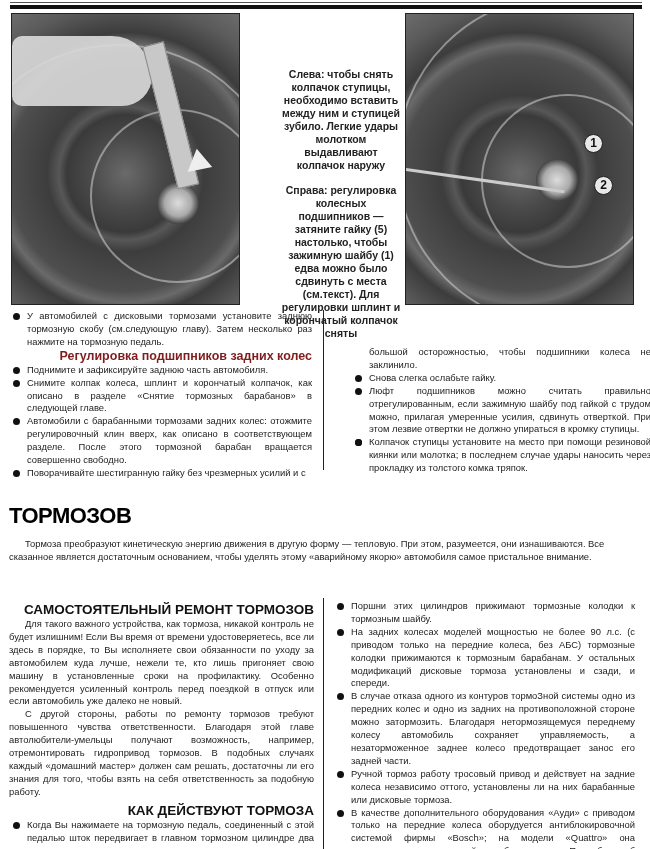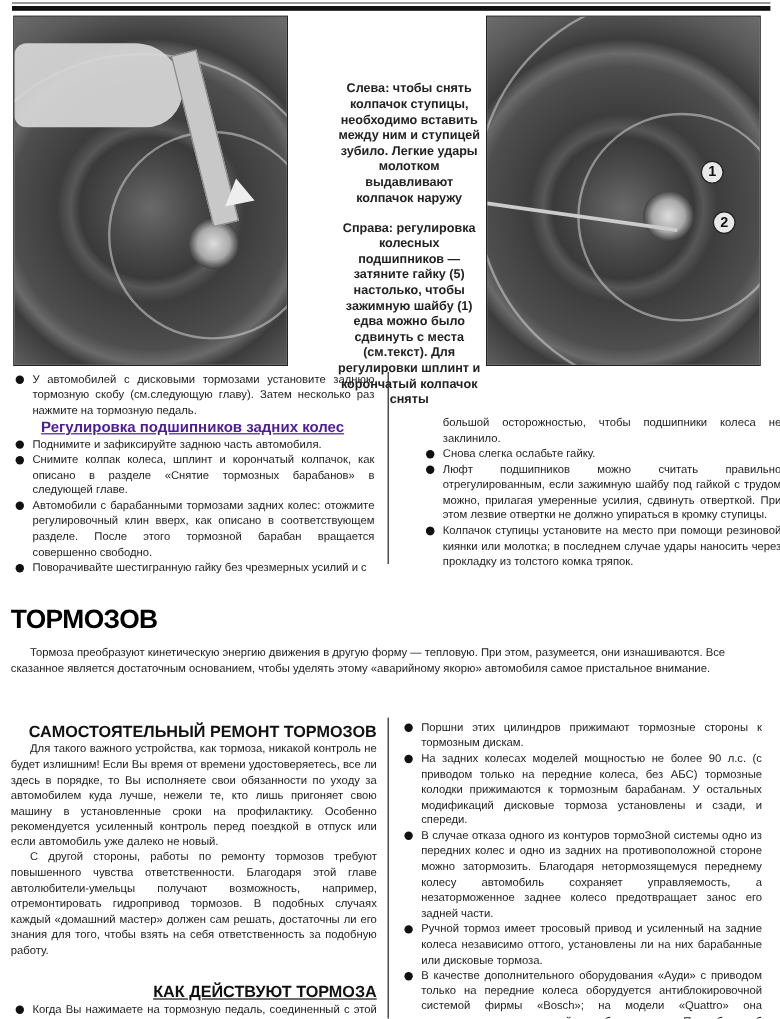--- a/index.html
+++ b/index.html
@@ -27,21 +27,21 @@
   .caption {
     position: absolute; left: 241px; top: 68px; width: 160px;
     font: bold 10.5px/13px "Liberation Sans", sans-serif; text-align: center; color: #222;
   }
   .caption p { margin: 0 0 12px 0; padding-left: 40px; }
 
   .col { position: absolute; font: 9.4px/12.9px "Liberation Sans", sans-serif; text-align: justify; color: #222; }
   .col ul { list-style: none; margin: 0; padding: 0; }
   .col li { position: relative; padding-left: 18px; margin: 0; }
   .col li .bullet { position: absolute; left: 4px; top: 3px; width: 7px; height: 7px; border-radius: 50%; background: #111; }
-  .col .subhead { font: bold 12.5px/15px "Liberation Sans", sans-serif; color: #4c1d95; margin: 0; text-align: center; text-decoration: underline; }
+  .col .subhead { font: bold 12.5px/15px "Liberation Sans", sans-serif; color: #7f1d1d; margin: 0; text-align: right; }
   .col .para { text-indent: 16px; margin: 0; }
   .vsep { position: absolute; width: 1px; background: #222; }
 
   .section-title { position: absolute; left: 9px; top: 503px; font: bold 22px "Liberation Sans", sans-serif; color: #000; letter-spacing: -0.5px; }
   .intro { position: absolute; left: 9px; top: 537px; width: 630px; font: 9.4px/13px "Liberation Sans", sans-serif; color: #222; text-indent: 16px; }
   .h2 { font: bold 13.5px/17px "Liberation Sans", sans-serif !important; color: #111; text-align: right; margin: 0; }
 </style>
 </head>
 <body>
 
@@ -96,30 +96,30 @@
   </ul>
 </div>
 
 <div class="section-title">ТОРМОЗОВ</div>
 <div class="intro">Тормоза преобразуют кинетическую энергию движения в другую форму — тепловую. При этом, разумеется, они изнашиваются. Все сказанное является достаточным основанием, чтобы уделять этому «аварийному якорю» автомобиля самое пристальное внимание.</div>
 
 <div class="col" style="left:9px;top:601px;width:305px;">
   <p class="h2">САМОСТОЯТЕЛЬНЫЙ РЕМОНТ ТОРМОЗОВ</p>
   <p class="para">Для такого важного устройства, как тормоза, никакой контроль не будет излишним! Если Вы время от времени удостоверяетесь, все ли здесь в порядке, то Вы исполняете свои обязанности по уходу за автомобилем куда лучше, нежели те, кто лишь пригоняет свою машину в установленные сроки на профилактику. Особенно рекомендуется усиленный контроль перед поездкой в отпуск или если автомобиль уже далеко не новый.</p>
   <p class="para">С другой стороны, работы по ремонту тормозов требуют повышенного чувства ответственности. Благодаря этой главе автолюбители-умельцы получают возможность, например, отремонтировать гидропривод тормозов. В подобных случаях каждый «домашний мастер» должен сам решать, достаточны ли его знания для того, чтобы взять на себя ответственность за подобную работу.</p>
-  <p class="h2" style="margin-top:19px;text-decoration:underline;">КАК ДЕЙСТВУЮТ ТОРМОЗА</p>
+  <p class="h2" style="margin-top:3px;">КАК ДЕЙСТВУЮТ ТОРМОЗА</p>
   <ul>
     <li><span class="bullet"></span><span>Когда Вы нажимаете на тормозную педаль, соединенный с этой педалью шток передвигает в главном тормозном цилиндре два расположенных один за другим поршня.</span></li>
 
   </ul>
 </div>
 
 <div class="vsep" style="left:323px;top:598px;height:251px;"></div>
 
 <div class="col" style="left:333px;top:600px;width:302px;">
   <ul>
-    <li><span class="bullet"></span><span>Поршни этих цилиндров прижимают тормозные стороны к тормозным дискам.</span></li>
+    <li><span class="bullet"></span><span>Поршни этих цилиндров прижимают тормозные колодки к тормозным шайбу.</span></li>
     <li><span class="bullet"></span><span>На задних колесах моделей мощностью не более 90 л.с. (с приводом только на передние колеса, без АБС) тормозные колодки прижимаются к тормозным барабанам. У остальных модификаций дисковые тормоза установлены и сзади, и спереди.</span></li>
     <li><span class="bullet"></span><span>В случае отказа одного из контуров тормоЗной системы одно из передних колес и одно из задних на противоположной стороне можно затормозить. Благодаря нетормозящемуся переднему колесу автомобиль сохраняет управляемость, а незаторможенное заднее колесо предотвращает занос его задней части.</span></li>
-    <li><span class="bullet"></span><span>Ручной тормоз имеет тросовый привод и усиленный на задние колеса независимо оттого, установлены ли на них барабанные или дисковые тормоза.</span></li>
+    <li><span class="bullet"></span><span>Ручной тормоз работу тросовый привод и действует на задние колеса независимо оттого, установлены ли на них барабанные или дисковые тормоза.</span></li>
     <li><span class="bullet"></span><span>В качестве дополнительного оборудования «Ауди» с приводом только на передние колеса оборудуется антиблокировочной системой фирмы «Bosch»; на модели «Quattro» она устанавливается как серийное оборудование. Подробнее об этой системе рассказывается ниже.</span></li>
   </ul>
 </div>
 
 </body></html>

